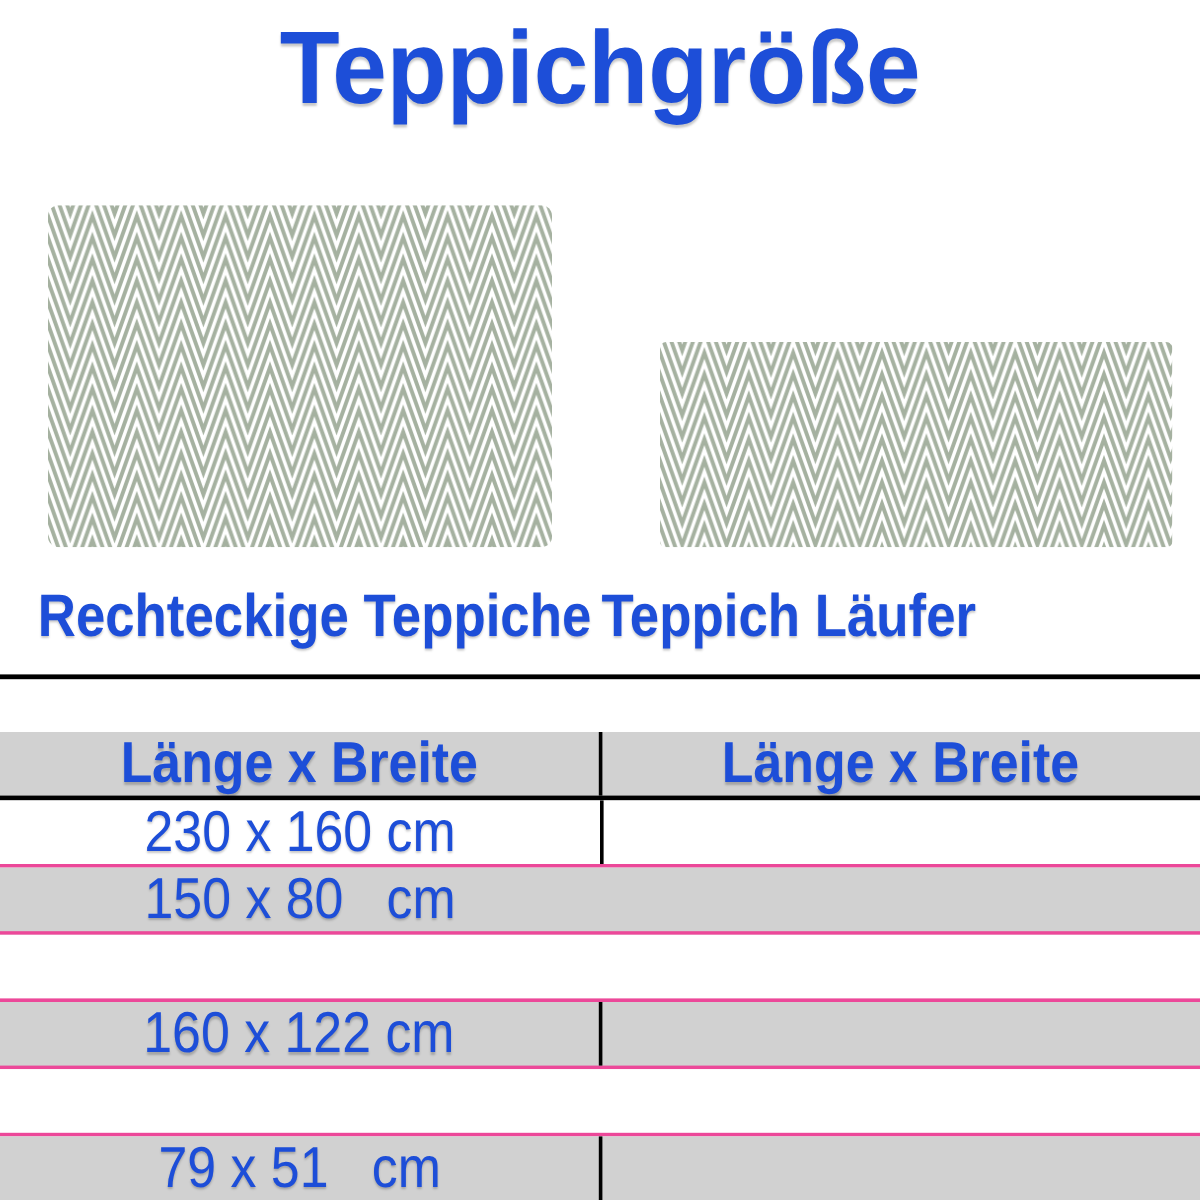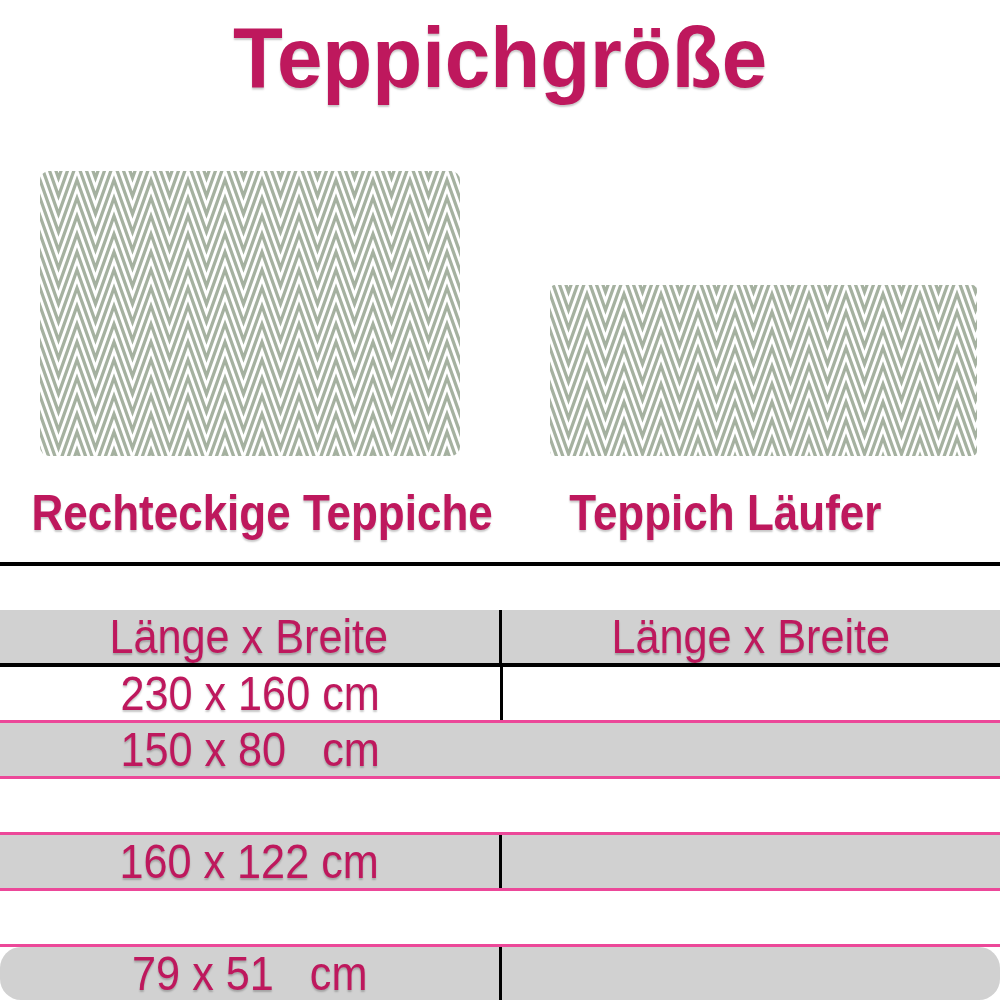--- a/index.html
+++ b/index.html
@@ -1,55 +1,55 @@
 <!DOCTYPE html>
 <html><head>
 <meta charset="utf-8">
 <style>
   html,body{margin:0;padding:0;background:#ffffff;}
   .stage{
     position:relative;width:1000px;height:1000px;overflow:hidden;
-    background:#ffffff;color:#be185d;
+    background:#ffffff;color:#1d4ed8;
     font-family:"Liberation Sans","DejaVu Sans",sans-serif;
   }
   .shadowed{text-shadow:0 2px 2px rgba(0,0,0,.22);}
   .cond{display:inline-block;transform:scaleX(.90);transform-origin:50% 50%;white-space:pre;}
 
   
   .title{
     position:absolute;top:8px;left:0;width:100%;
     text-align:center;font-size:86px;font-weight:bold;line-height:1.15;
   }
   .title .cond{transform:scaleX(.95);}
 
   
   .rug{position:absolute;}
   .rug svg{display:block;}
   .rug-left{left:40px;top:171px;width:420px;height:285px;}
   .rug-right{left:550px;top:285px;width:427px;height:171px;}
 
   
   .label{
-    position:absolute;top:486px;text-align:center;
+    position:absolute;top:486px;
     font-size:50px;font-weight:bold;line-height:1.1;
   }
   .label .cond{transform:scaleX(.88);}
   .label-left{left:0;width:510px;}
   .label-right{left:480px;width:490px;}
 
   
   .sizetable{
     position:absolute;left:0;right:0;top:562px;bottom:0;
     border-top:4px solid #000;
     display:flex;flex-direction:column;
   }
   .trow{flex:1;display:flex;border-bottom:3px solid #ec4899;background:#ffffff;}
-  .trow:last-child{border-bottom:none;border-radius:21px;}
+  .trow:last-child{border-bottom:none;}
   .trow:nth-child(odd){background:#d1d1d1;}
-  .trow.thead{font-weight:normal;border-bottom:4px solid #000;margin-top:44px;}
+  .trow.thead{font-weight:bold;border-bottom:4px solid #000;margin-top:44px;}
   .cell{
     width:50%;display:flex;align-items:center;justify-content:center;
     font-size:48px;line-height:1;
   }
   .cell-left{border-right:3px solid #000;}
 </style>
 </head>
 <body>
 
 <div class="stage">

